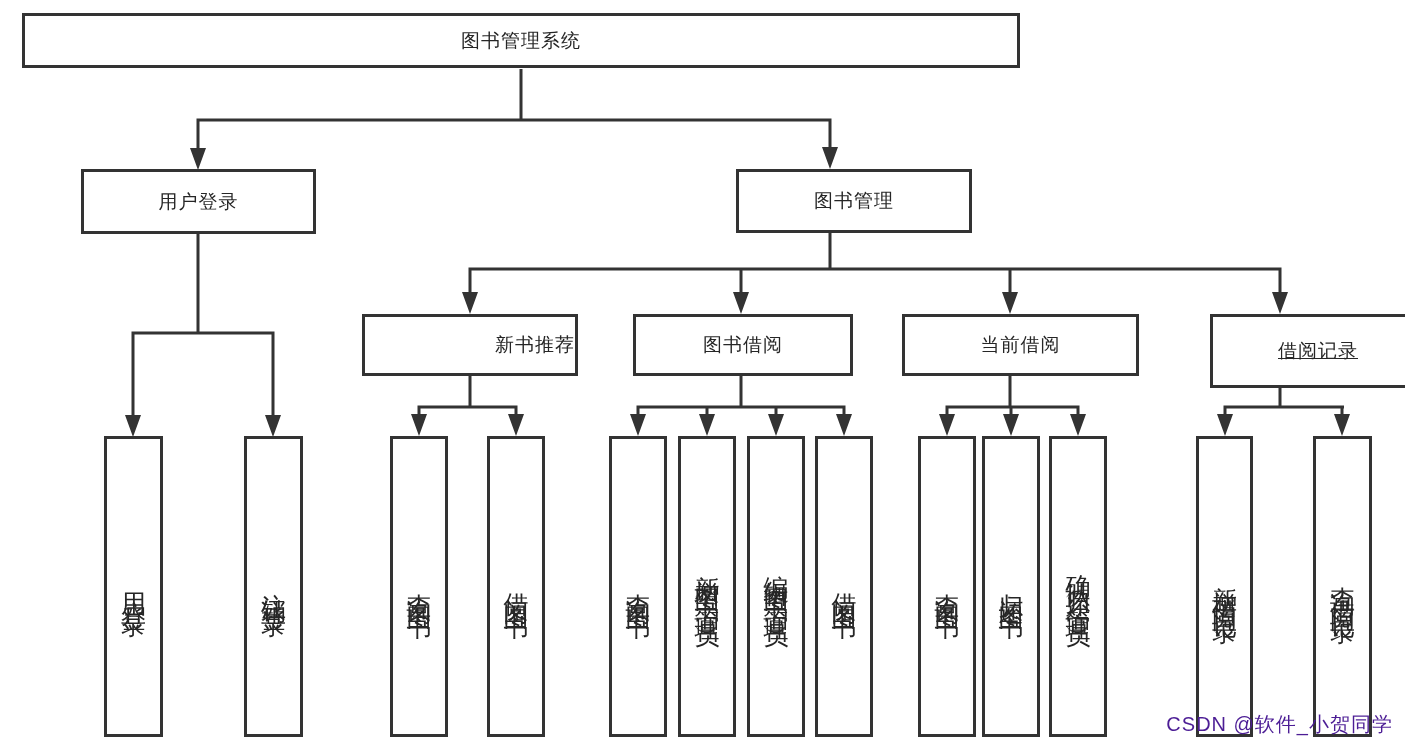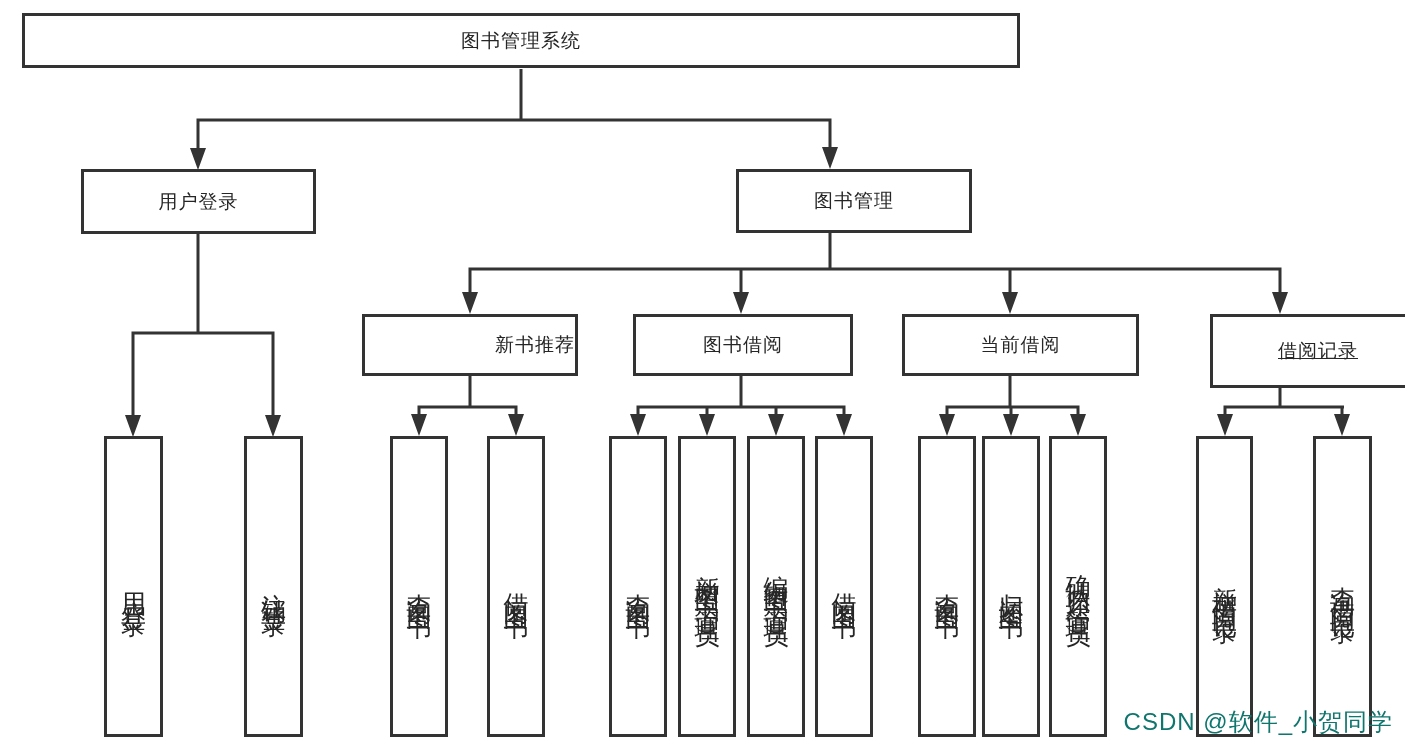--- a/index.html
+++ b/index.html
@@ -43,22 +43,22 @@
     text-orientation: mixed;
     font-size: 25px;
     letter-spacing: 7px;
     line-height: 1;
     white-space: nowrap;
   }
   .watermark {
     position: absolute;
     right: 12px;
     bottom: 9px;
-    font-size: 24px;
-    color: #0f766e;
+    font-size: 20px;
+    color: #4c1d95;
     letter-spacing: 1px;
     white-space: nowrap;
   }
 </style>
 </head>
 <body>
 
 <div class="canvas">
 
   <svg class="connectors" viewBox="0 0 1405 747" xmlns="http://www.w3.org/2000/svg">

